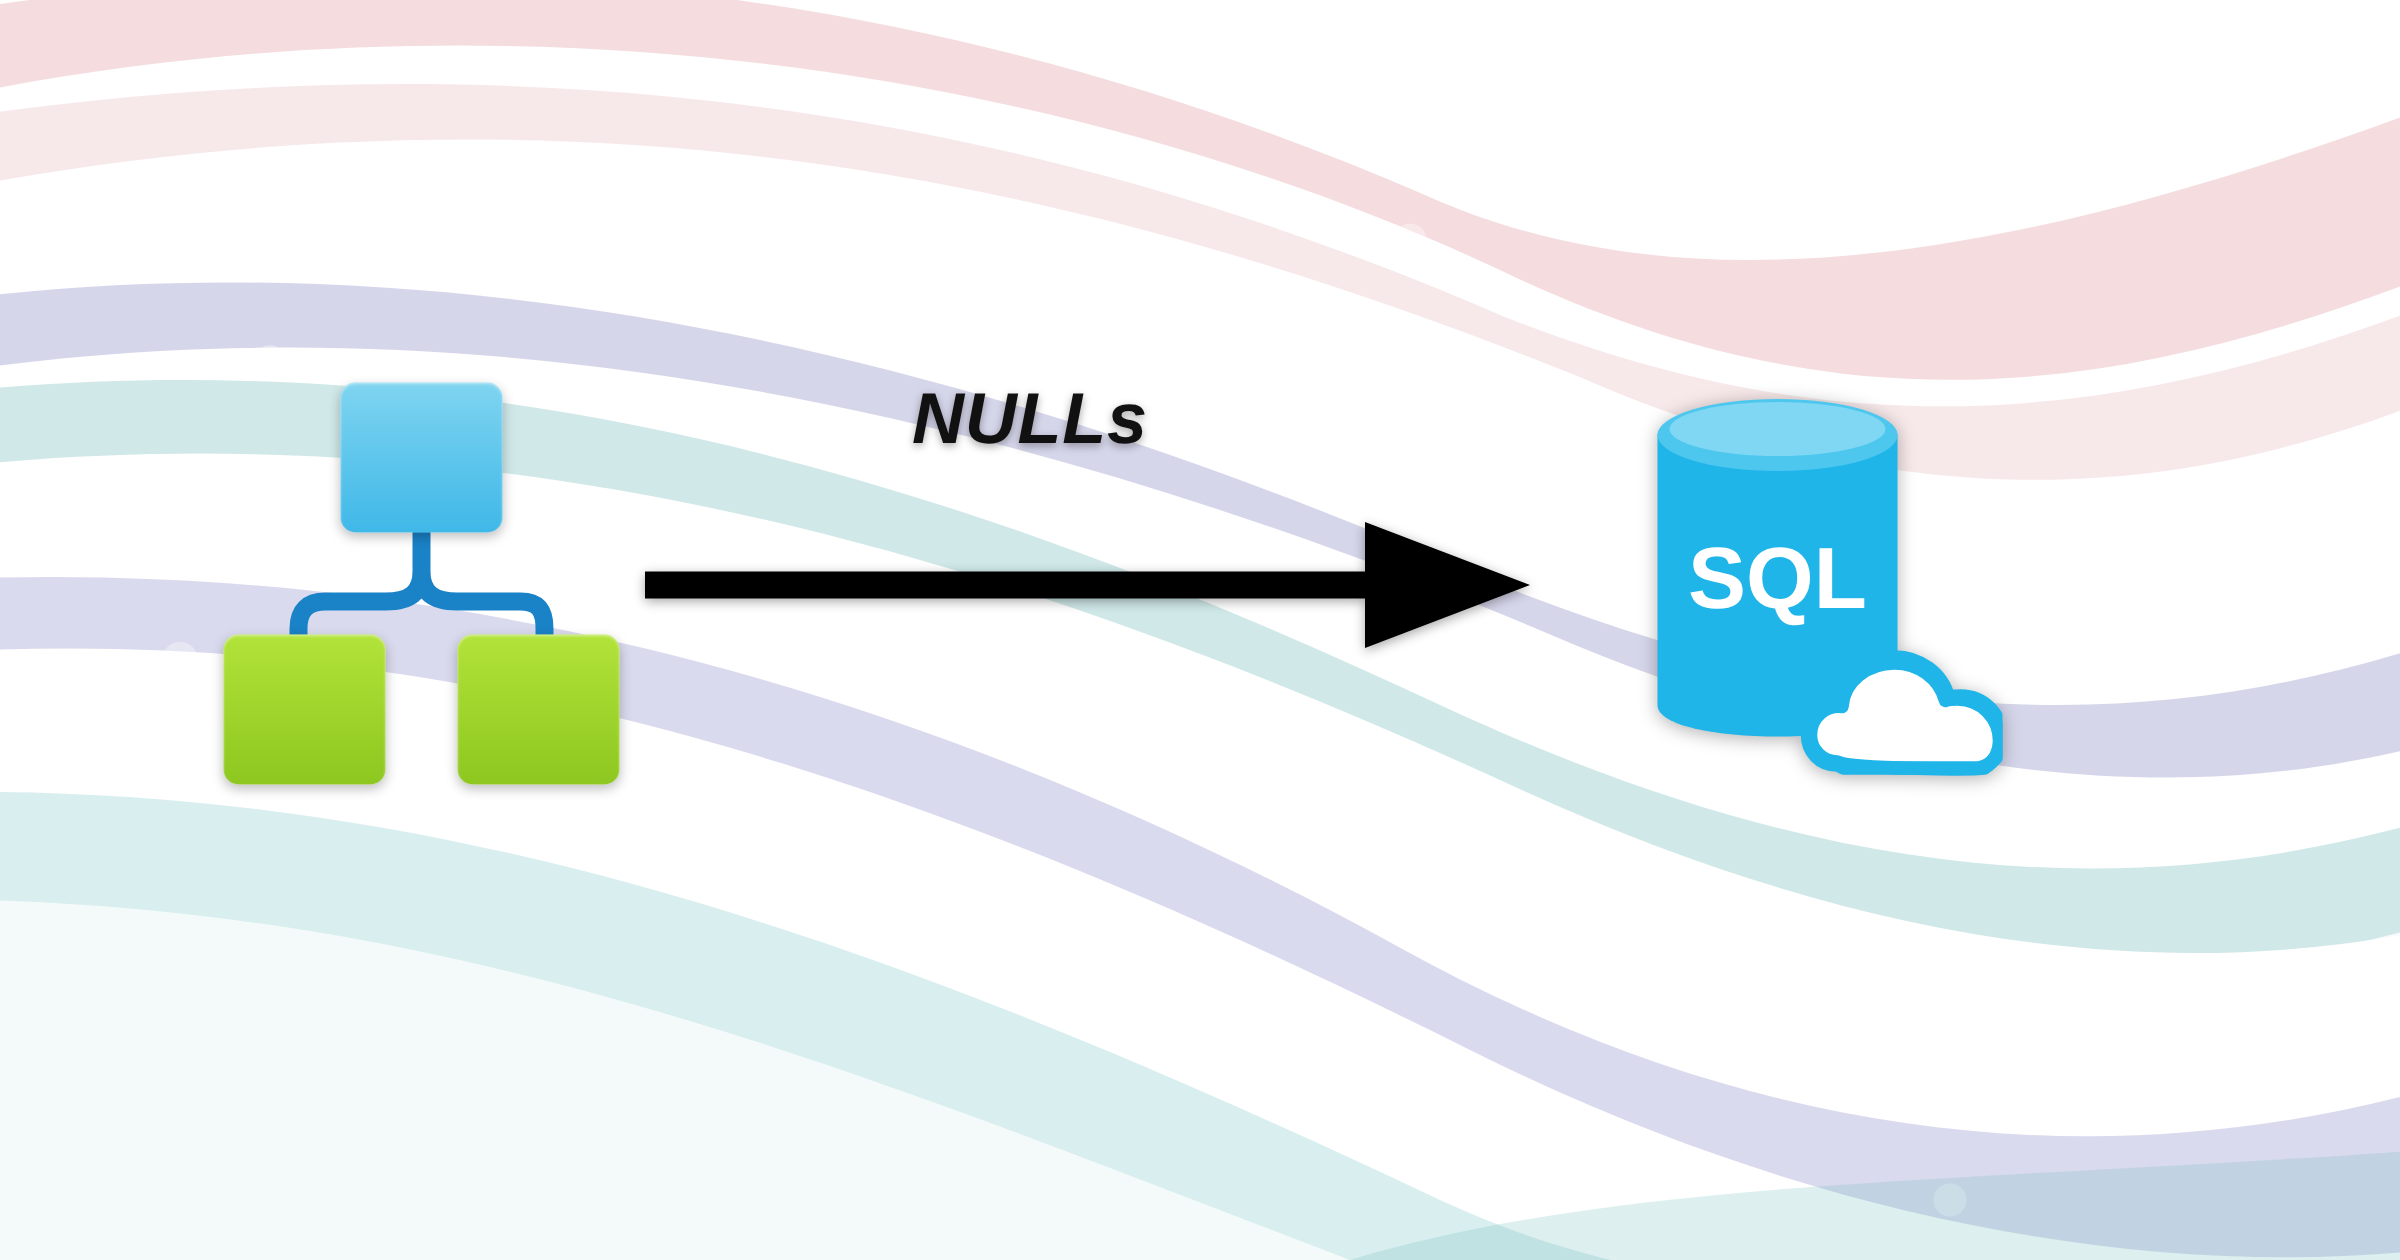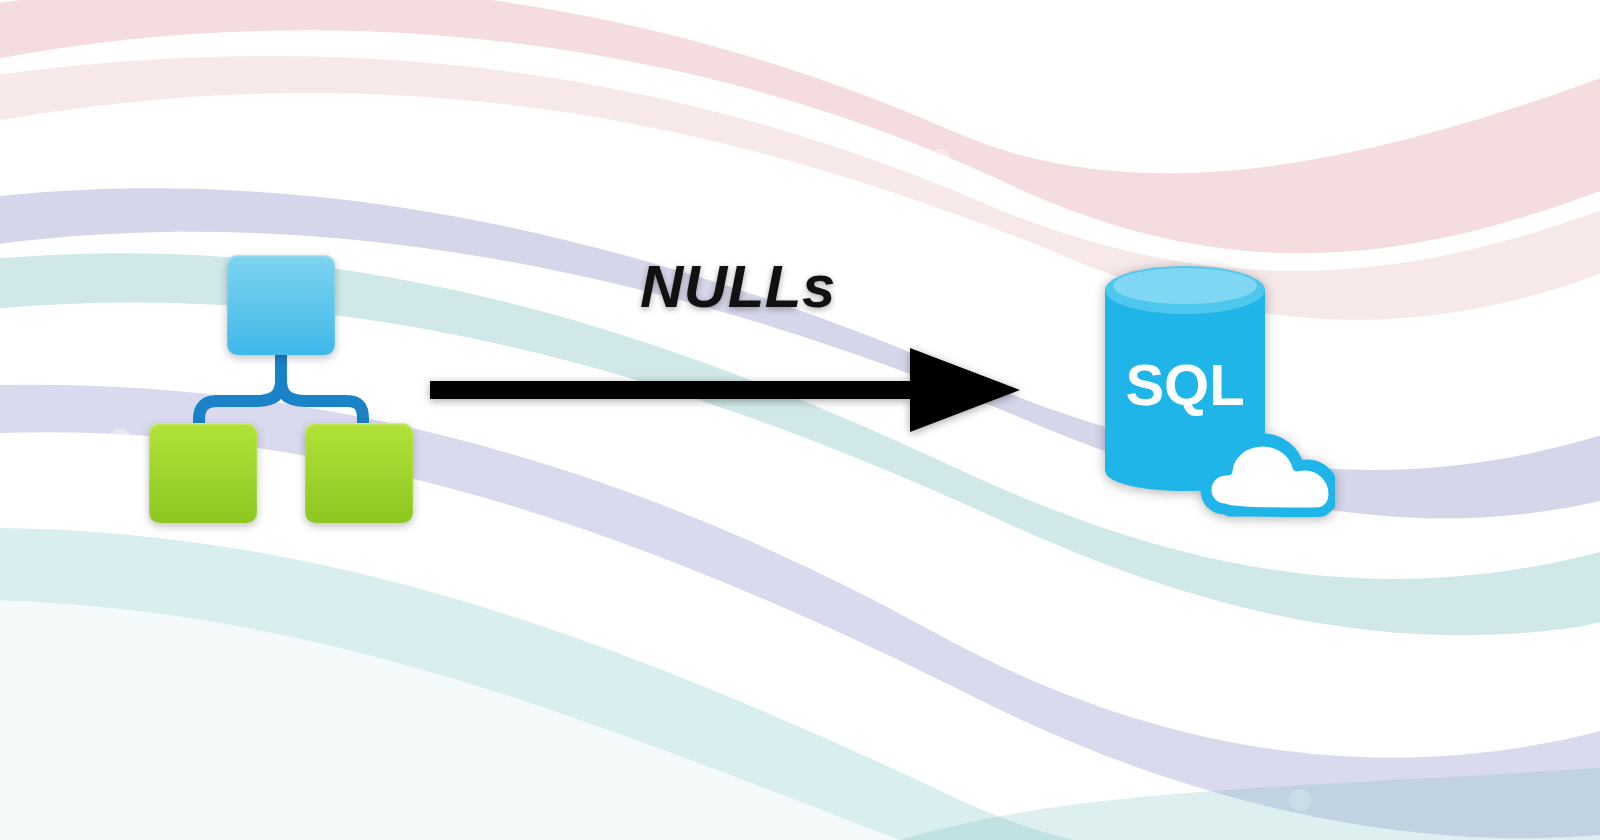--- a/index.html
+++ b/index.html
@@ -67,23 +67,23 @@
     left: 420px;
     top: 340px;
     width: 600px;
     height: 100px;
     filter: drop-shadow(0 2px 4px rgba(0,0,0,0.35));
   }
 
   
   .label {
     position: absolute;
-    left: 640px;
+    left: 608px;
     top: 252px;
-    font-size: 60px;
+    font-size: 48px;
     font-style: italic;
     font-weight: bold;
     color: #111;
     text-shadow: 0 2px 6px rgba(0,0,0,0.35);
     letter-spacing: 0.5px;
   }
 
   
   .sql-icon {
     position: absolute;

